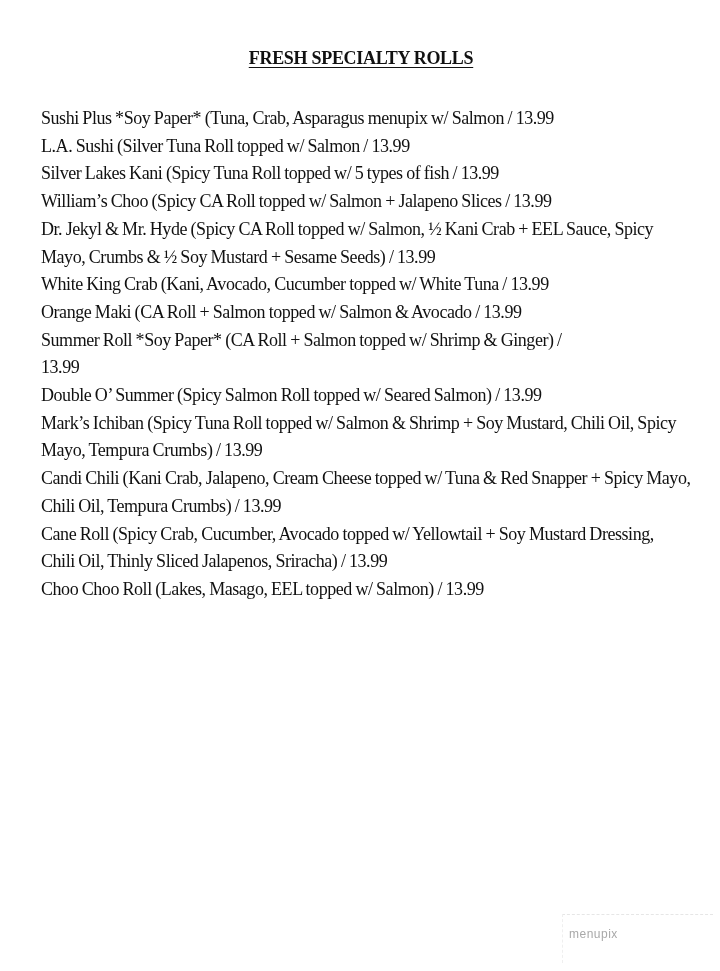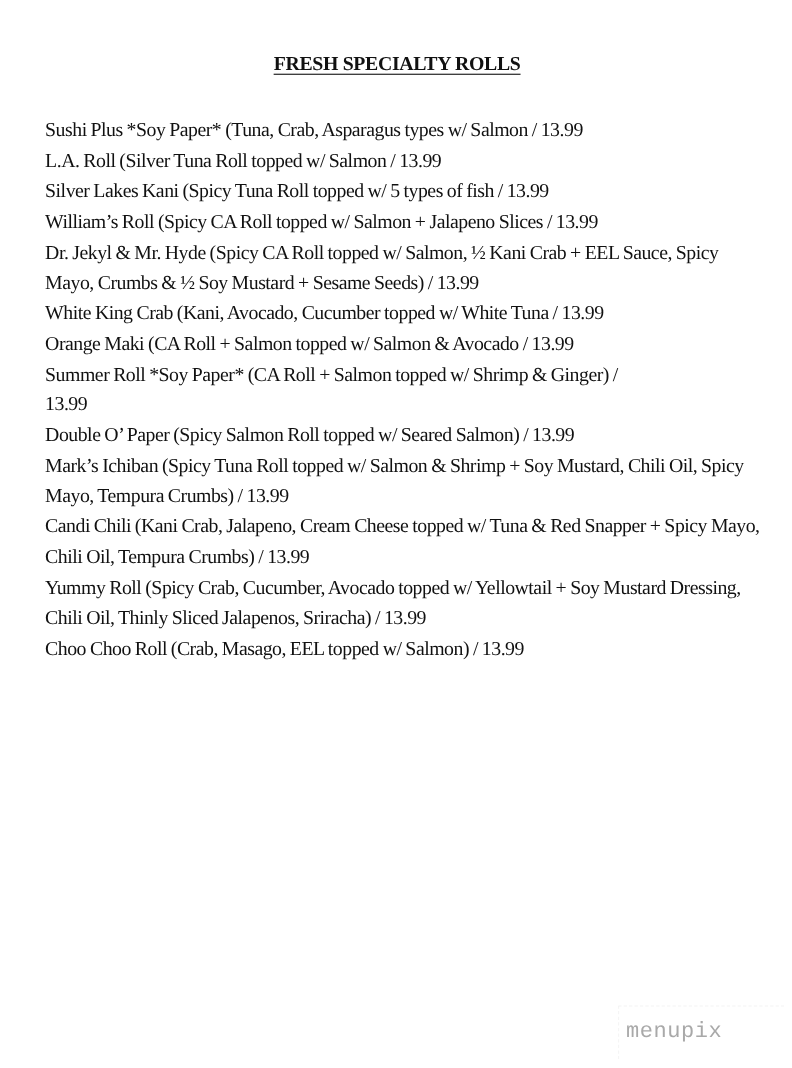--- a/index.html
+++ b/index.html
@@ -50,69 +50,69 @@
       top: 914px;
       width: 150px;
       height: 48px;
       border-top: 1px dashed #e6e6e6;
       border-left: 1px dashed #efefef;
     }
     .watermark-text {
       position: absolute;
       left: 6px;
       top: 12px;
-      font-family: Liberation Mono, monospace;
-      font-size: 20px;
+      font-family: Liberation Sans, sans-serif;
+      font-size: 12px;
       font-weight: 300;
       color: #a9a9a9;
       letter-spacing: 0.5px;
     }
   </style>
 </head>
 <body>
 
 <h1 class="page-title" style="margin:0;">FRESH SPECIALTY ROLLS</h1>
 
 <div class="menu-list">
   <p class="menu-item">
-    <span class="item-name">Sushi Plus *Soy Paper*</span><span class="item-desc"> (Tuna, Crab, Asparagus types w/ Salmon / </span><span class="item-price">13.99</span>
+    <span class="item-name">Sushi Plus *Soy Paper*</span><span class="item-desc"> (Tuna, Crab, Asparagus menupix w/ Salmon / </span><span class="item-price">13.99</span>
   </p>
   <p class="menu-item">
-    <span class="item-name">L.A. Roll</span><span class="item-desc"> (Silver Tuna Roll topped w/ Salmon / </span><span class="item-price">13.99</span>
+    <span class="item-name">L.A. Sushi</span><span class="item-desc"> (Silver Tuna Roll topped w/ Salmon / </span><span class="item-price">13.99</span>
   </p>
   <p class="menu-item">
     <span class="item-name">Silver Lakes Kani</span><span class="item-desc"> (Spicy Tuna Roll topped w/ 5 types of fish / </span><span class="item-price">13.99</span>
   </p>
   <p class="menu-item">
-    <span class="item-name">William’s Roll</span><span class="item-desc"> (Spicy CA Roll topped w/ Salmon + Jalapeno Slices / </span><span class="item-price">13.99</span>
+    <span class="item-name">William’s Choo</span><span class="item-desc"> (Spicy CA Roll topped w/ Salmon + Jalapeno Slices / </span><span class="item-price">13.99</span>
   </p>
   <p class="menu-item">
     <span class="item-name">Dr. Jekyl &amp; Mr. Hyde</span><span class="item-desc"> (Spicy CA Roll topped w/ Salmon, ½ Kani Crab + EEL Sauce, Spicy Mayo, Crumbs &amp; ½ Soy Mustard + Sesame Seeds) / </span><span class="item-price">13.99</span>
   </p>
   <p class="menu-item">
     <span class="item-name">White King Crab</span><span class="item-desc"> (Kani, Avocado, Cucumber topped w/ White Tuna / </span><span class="item-price">13.99</span>
   </p>
   <p class="menu-item">
     <span class="item-name">Orange Maki</span><span class="item-desc"> (CA Roll + Salmon topped w/ Salmon &amp; Avocado / </span><span class="item-price">13.99</span>
   </p>
   <p class="menu-item">
     <span class="item-name">Summer Roll *Soy Paper*</span><span class="item-desc"> (CA Roll + Salmon topped w/ Shrimp &amp; Ginger) / </span><br><span class="item-price">13.99</span>
   </p>
   <p class="menu-item">
-    <span class="item-name">Double O’ Paper</span><span class="item-desc"> (Spicy Salmon Roll topped w/ Seared Salmon) / </span><span class="item-price">13.99</span>
+    <span class="item-name">Double O’ Summer</span><span class="item-desc"> (Spicy Salmon Roll topped w/ Seared Salmon) / </span><span class="item-price">13.99</span>
   </p>
   <p class="menu-item">
     <span class="item-name">Mark’s Ichiban</span><span class="item-desc"> (Spicy Tuna Roll topped w/ Salmon &amp; Shrimp + Soy Mustard, Chili Oil, Spicy Mayo, Tempura Crumbs) / </span><span class="item-price">13.99</span>
   </p>
   <p class="menu-item">
     <span class="item-name">Candi Chili</span><span class="item-desc"> (Kani Crab, Jalapeno, Cream Cheese topped w/ Tuna &amp; Red Snapper + Spicy Mayo, Chili Oil, Tempura Crumbs) / </span><span class="item-price">13.99</span>
   </p>
   <p class="menu-item">
-    <span class="item-name">Yummy Roll</span><span class="item-desc"> (Spicy Crab, Cucumber, Avocado topped w/ Yellowtail + Soy Mustard Dressing, Chili Oil, Thinly Sliced Jalapenos, Sriracha) / </span><span class="item-price">13.99</span>
+    <span class="item-name">Cane Roll</span><span class="item-desc"> (Spicy Crab, Cucumber, Avocado topped w/ Yellowtail + Soy Mustard Dressing, Chili Oil, Thinly Sliced Jalapenos, Sriracha) / </span><span class="item-price">13.99</span>
   </p>
   <p class="menu-item">
-    <span class="item-name">Choo Choo Roll</span><span class="item-desc"> (Crab, Masago, EEL topped w/ Salmon) / </span><span class="item-price">13.99</span>
+    <span class="item-name">Choo Choo Roll</span><span class="item-desc"> (Lakes, Masago, EEL topped w/ Salmon) / </span><span class="item-price">13.99</span>
   </p>
 </div>
 
 <div class="watermark">
   <span class="watermark-text">menupix</span>
 </div>
 
 </body></html>

